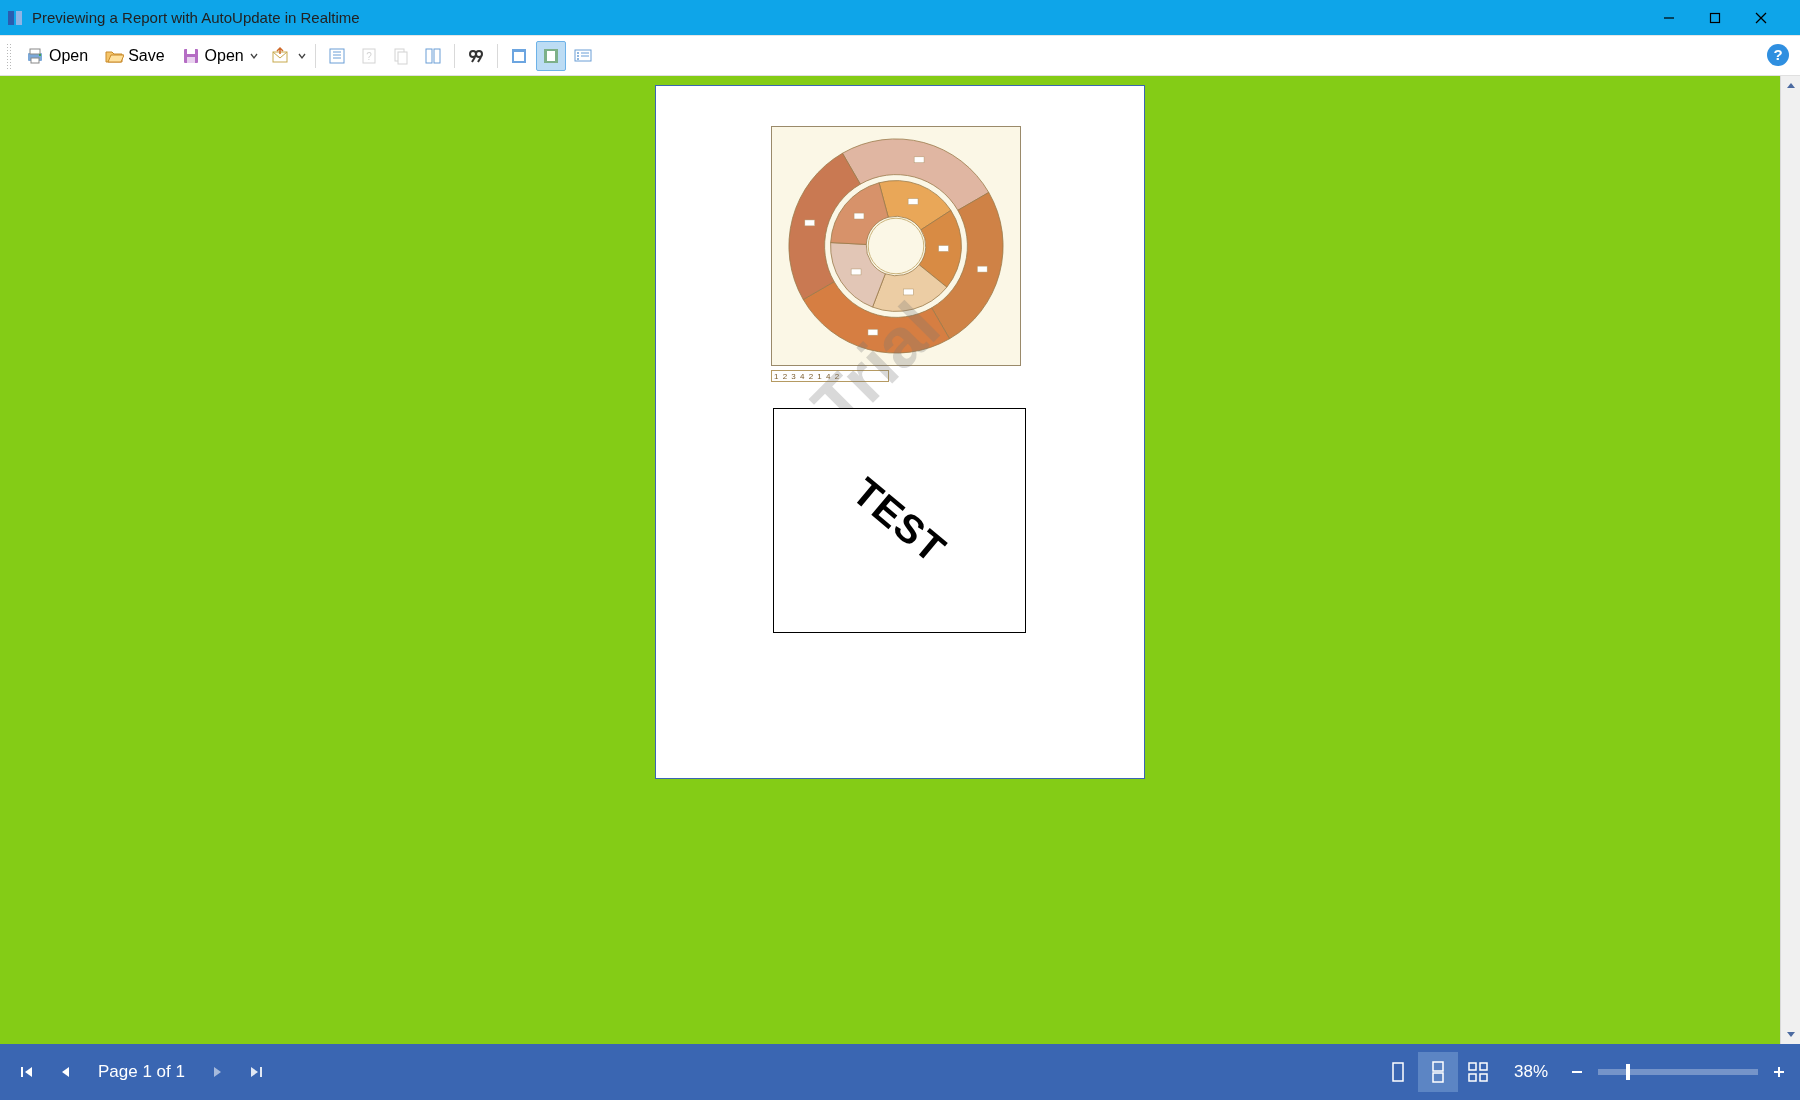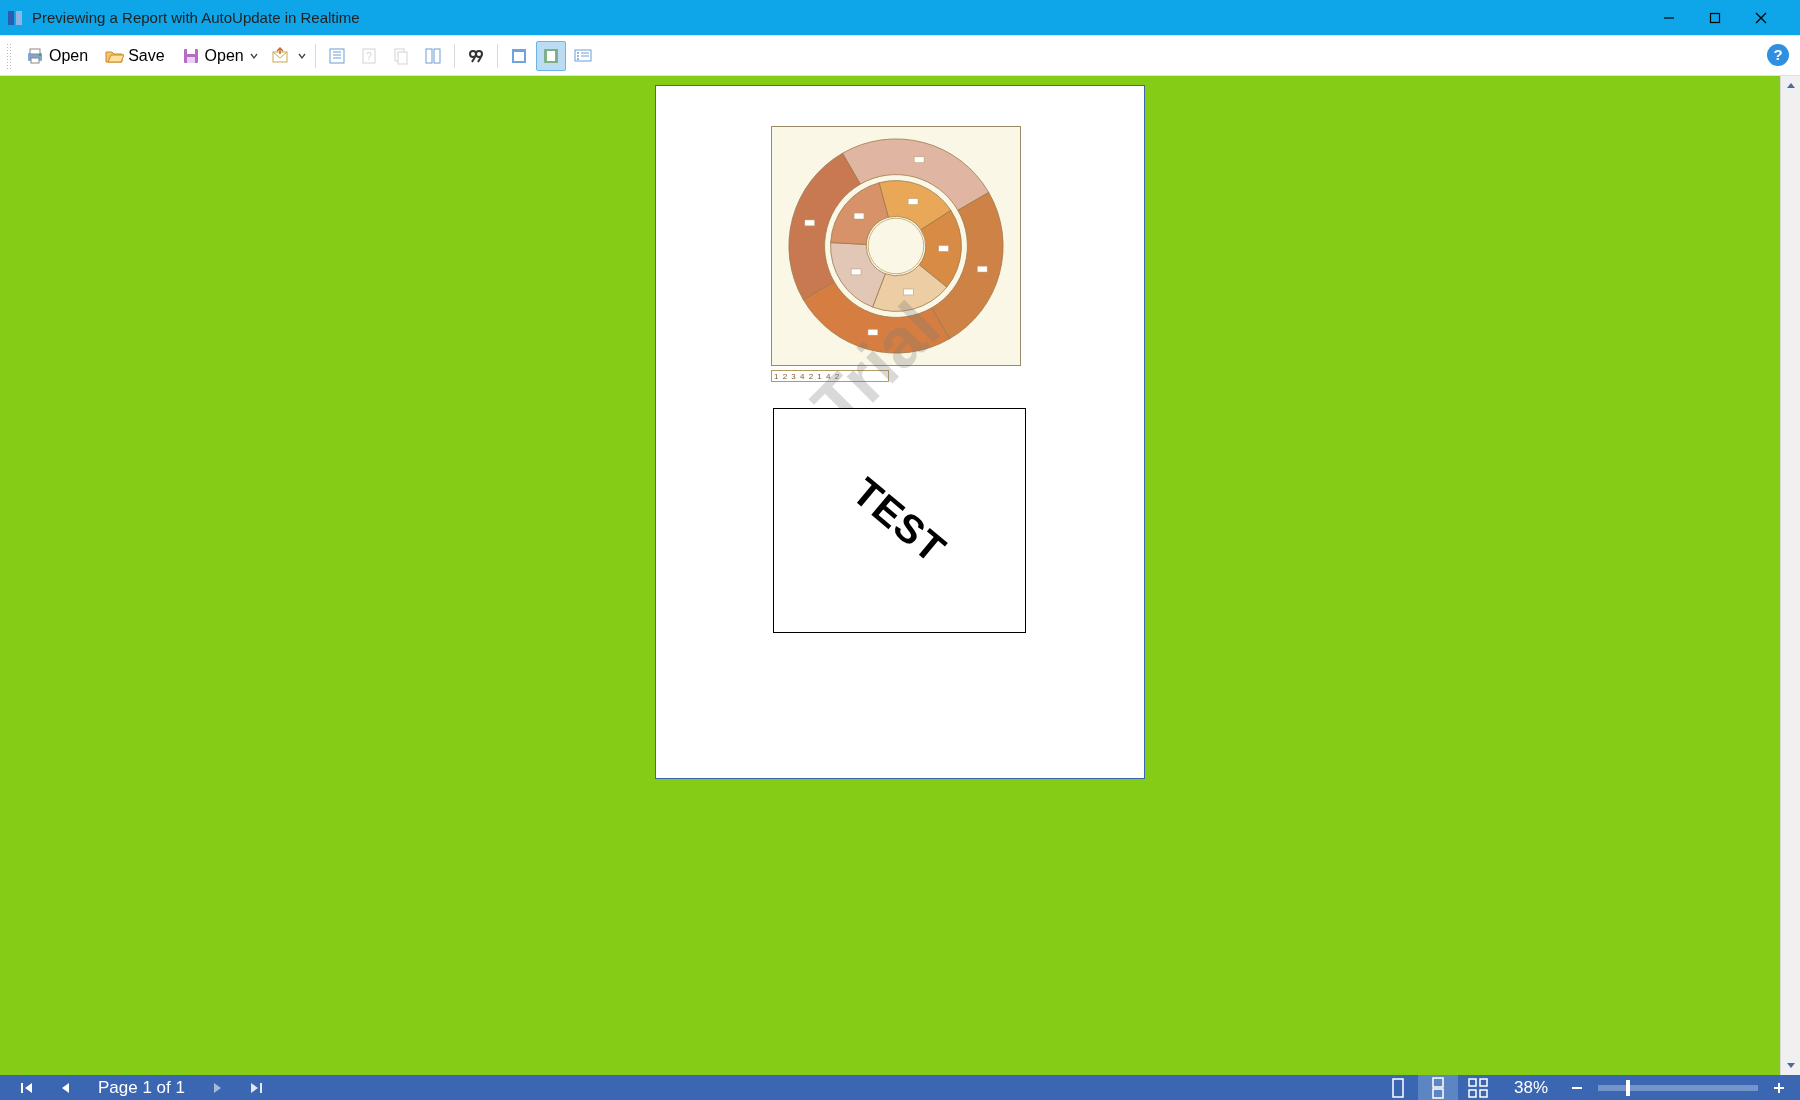--- a/index.html
+++ b/index.html
@@ -33,21 +33,21 @@
 .scroll-thumb{position:absolute;top:0;left:2px;right:2px;height:100%;background:#cdcdcd;}
 
 .chartbox{ position:absolute; left:115px; top:40px; width:250px; height:240px; border:1px solid #9a8a6a; background:#fbf7e6;}
 .legendstrip{position:absolute; left:115px; top:284px; width:118px; height:12px; border:1px solid #b59a62; font-size:8px; letter-spacing:1px; display:flex; align-items:center; padding-left:2px; color:#7a5b2b; background:#fefefe;}
 .testbox{ position:absolute; left:117px; top:322px; width:253px; height:225px; border:1px solid #000; background:#fff; display:flex; align-items:center; justify-content:center;}
 .testtxt{ font-size:40px; font-weight:bold; transform:rotate(40deg); letter-spacing:1px;}
 .watermark-trial{position:absolute; left:148px; top:240px; font-size:70px; font-weight:bold; color:rgba(120,120,120,0.28); transform:rotate(-45deg);}
 .watermark-brand{position:absolute; left:0; right:0; top:620px; text-align:center; font-size:18px; font-weight:600; letter-spacing:4px; color:rgba(120,120,120,0.35);}
 
 
-.statusbar { height: 25px; background: #3a66b2; color: #fff; display:flex; align-items:center; padding: 0 8px; font-size:17px;}
+.statusbar { height: 56px; background: #3a66b2; color: #fff; display:flex; align-items:center; padding: 0 8px; font-size:17px;}
 .navbtn { width:30px; height:30px; display:flex; align-items:center; justify-content:center; cursor:pointer; margin:0 4px;}
 .navbtn svg{fill:#fff;}
 .pageinfo { margin: 0 14px; color:#fff;}
 .statusbar .spacer{flex:1;}
 .viewmode { width:40px; height:40px; display:flex; align-items:center; justify-content:center; cursor:pointer; }
 .viewmode.selected{ background:#5c85c4; }
 .zoomlabel{ margin:6px 16px; }
 .zoombtn{ width:26px; height:26px; display:flex; align-items:center; justify-content:center; cursor:pointer;}
 .zoomslider{ width:160px; height:6px; background:rgba(255,255,255,0.3); margin:0 8px; position:relative;}
 .zoomslider .thumb{ position:absolute; left:28px; top:-5px; width:4px; height:16px; background:#fff;}

